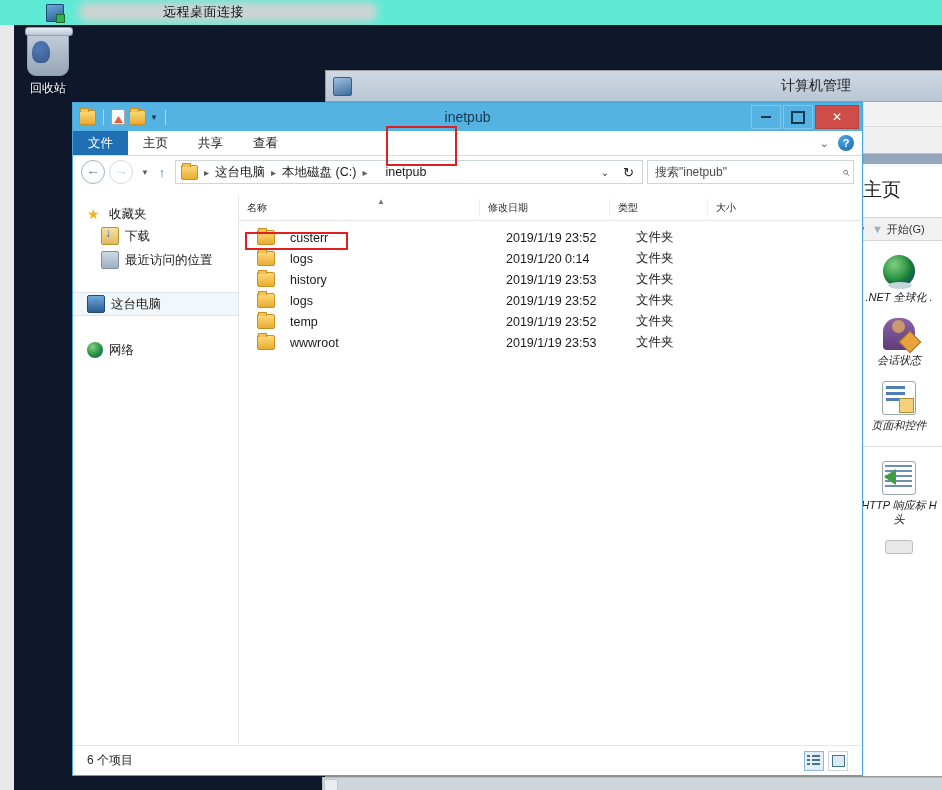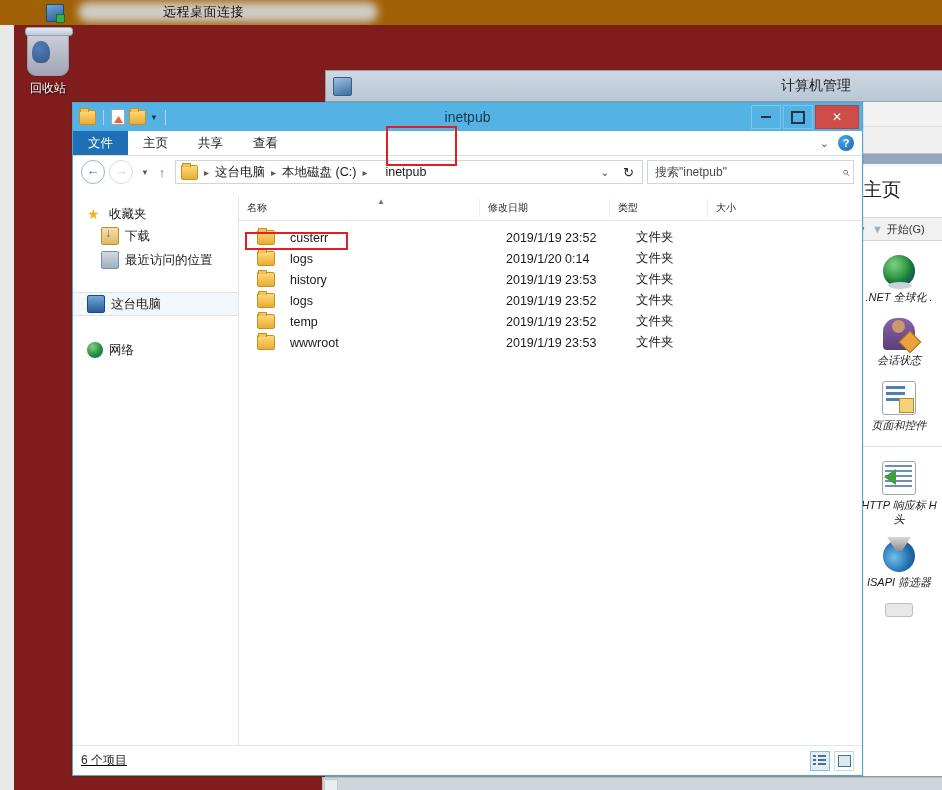--- a/index.html
+++ b/index.html
@@ -7,21 +7,21 @@
     width: 942px; height: 790px;
     overflow: hidden;
     font-family: "Liberation Sans", "DejaVu Sans", sans-serif;
     background: #2b2b2b;
   }
   #root { position: relative; width: 942px; height: 790px; background: #2b2b2b; }
 
   
   .rdp-bar {
     position: absolute; left: 0; top: 0; width: 942px; height: 25px;
-    background: #a16207; border-bottom: 1px solid #c8c8c8;
+    background: #5eead4; border-bottom: 1px solid #c8c8c8;
     display: flex; align-items: center;
   }
   .rdp-icon {
     width: 16px; height: 16px; margin-left: 46px; position: relative;
     background: linear-gradient(160deg,#6fa8dc 0%, #2a5d91 100%);
     border: 1px solid #1e4a75; border-radius: 1px;
   }
   .rdp-icon::after {
     content: ""; position: absolute; right: -2px; bottom: -2px;
     width: 7px; height: 7px; background: #35b04a; border: 1px solid #1c6b2a;
@@ -32,21 +32,21 @@
     border-radius: 10px;
     filter: blur(4px);
     opacity: .95;
   }
   .rdp-title {
     position: absolute; left: 163px; top: 3px;
     font-size: 13px; color: #111; letter-spacing: .5px;
   }
 
   
-  .desktop { position: absolute; left: 0; top: 25px; width: 942px; height: 765px; background: #7f1d1d; }
+  .desktop { position: absolute; left: 0; top: 25px; width: 942px; height: 765px; background: #0f172a; }
   .desk-edge-l { position: absolute; left: 0; top: 0; width: 14px; height: 765px; background: #e9e9e9; }
 
   .recycle { position: absolute; left: 18px; top: 5px; width: 60px; text-align: center; }
   .recycle-img {
     width: 40px; height: 44px; margin: 0 auto; position: relative;
     background: linear-gradient(180deg, rgba(215,225,235,.92), rgba(165,180,198,.9));
     border: 1px solid #8fa2b5;
     border-radius: 3px 3px 9px 9px;
   }
   .recycle-img::before {
@@ -260,22 +260,21 @@
   }
   .cell-name { width: 240px; }
   .cell-date { width: 130px; }
   .cell-type { width: 98px; }
   .cell-size { width: 90px; }
 
   
   .exp-status {
     position: absolute; left: 0; right: 0; bottom: 0; height: 29px;
     border-top: 1px solid #e3e7ea; background: #fff; display: flex; align-items: center;
-    padding: 0 8px;
-    text-decoration: underline;
+    padding: 0 14px;
   }
   .status-text { font-size: 12px; color: #2b2b2b; }
   .view-btns { margin-left: auto; display: flex; gap: 4px; }
   .view-btn { width: 18px; height: 18px; border: 1px solid #cdd6dc; background: #fff; position: relative; }
   .view-btn.active { background: #e3eef7; border-color: #8fb9d6; }
   .vb-details::before {
     content: ""; position: absolute; left: 2px; top: 3px; width: 3px; height: 2px;
     background: #46738f; box-shadow: 0 4px 0 #46738f, 0 8px 0 #46738f;
   }
   .vb-details::after {
@@ -354,24 +353,20 @@
               <div class="iis-ico ico-page"></div>
               <div class="iis-label">页面和控件</div>
             </div>
           </div>
 
           <div class="iis-sec iis-sep">
             <div class="iis-item">
               <div class="iis-ico ico-http"></div>
               <div class="iis-label" style="white-space:pre-line">HTTP 响应标 H
 头</div>
-            </div>
-            <div class="iis-item">
-              <div class="iis-ico ico-isapi"></div>
-              <div class="iis-label">ISAPI 筛选器</div>
             </div>
             <div class="iis-item">
               <div class="iis-ico ico-partial" style="width:26px"></div>
             </div>
           </div>
         </div>
       </div>
     </div>
 
     <div class="explorer">

